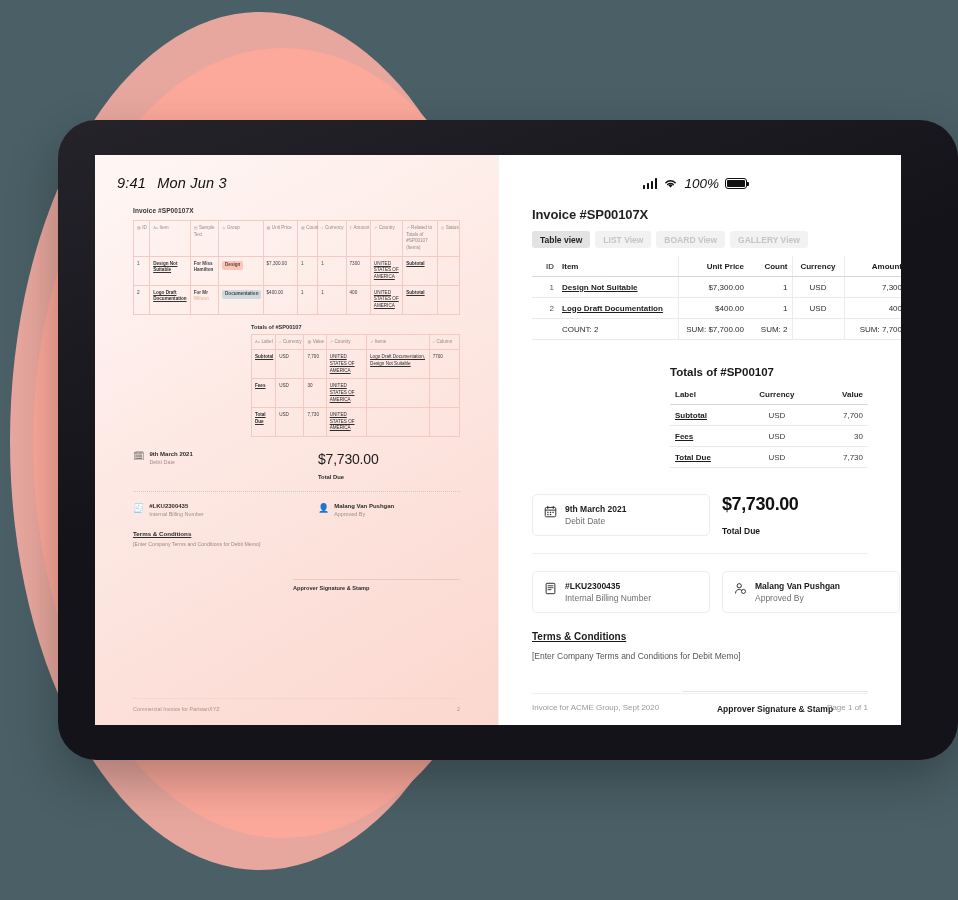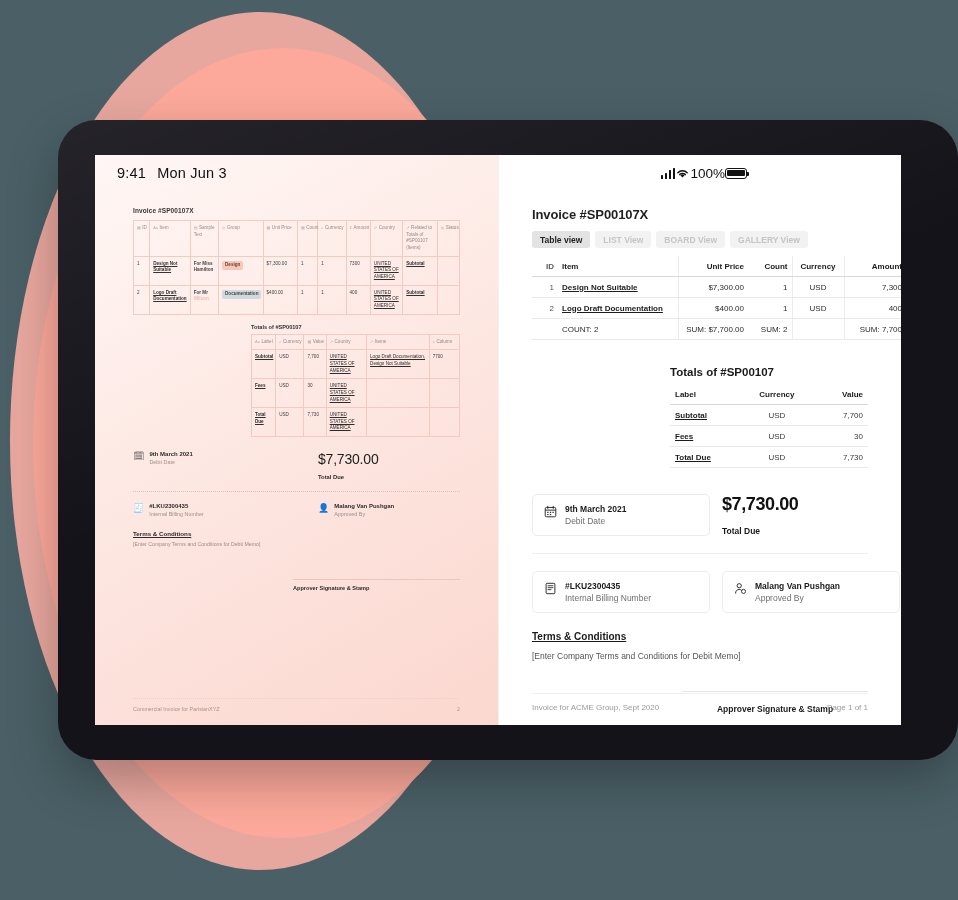--- a/index.html
+++ b/index.html
@@ -44,26 +44,26 @@
     position: absolute; left: 37px; top: 35px;
     width: 806px; height: 570px;
     background: #ffffff;
     overflow: hidden;
     display: flex;
   }
 
   
   .statusbar {
     position: absolute; left: 0; top: 0; width: 674px; height: 36px;
-    display: flex; align-items: center; justify-content: space-between;
-    padding: 0 22px; z-index: 5; pointer-events: none;
+    display: flex; align-items: flex-end; justify-content: space-between;
+    padding: 0 22px; z-index: 5; pointer-events: none; font-style: italic;
   }
   .sb-left { font-size: 14.5px; font-weight: 500; color: #111; letter-spacing: .2px; }
   .sb-left .sb-date { margin-left: 7px; }
-  .sb-right { display: flex; align-items: center; gap: 0; }
+  .sb-right { display: flex; align-items: center; gap: 6px; }
   .sb-pct { font-size: 13.5px; font-weight: 500; color: #111; }
   .bars { display:flex; align-items:flex-end; gap:1.5px; height:11px; }
   .bars i { width:2.6px; background:#111; border-radius:.5px; display:block; }
   .bars i:nth-child(1){height:4px}.bars i:nth-child(2){height:6px}
   .bars i:nth-child(3){height:8.5px}.bars i:nth-child(4){height:11px}
   .batt { width:22px; height:11px; border:1.3px solid #111; border-radius:3px; position:relative; padding:1.3px; }
   .batt::after{content:"";position:absolute;right:-3px;top:3.2px;width:1.8px;height:4px;background:#111;border-radius:0 1px 1px 0;}
   .batt i { display:block; height:100%; width:100%; background:#111; border-radius:1px; }
 
   

